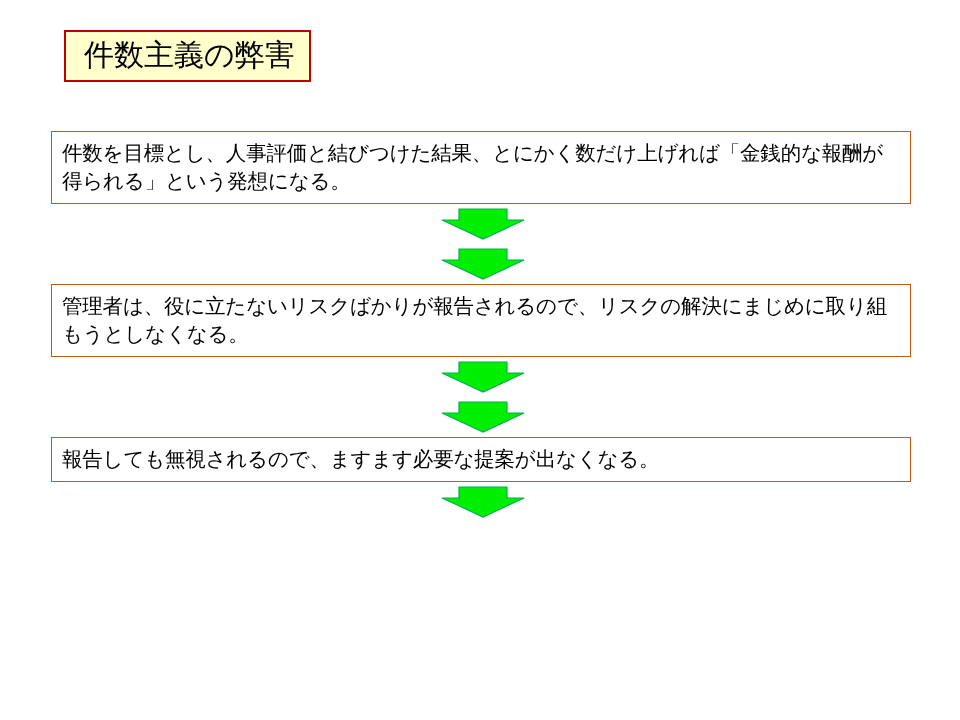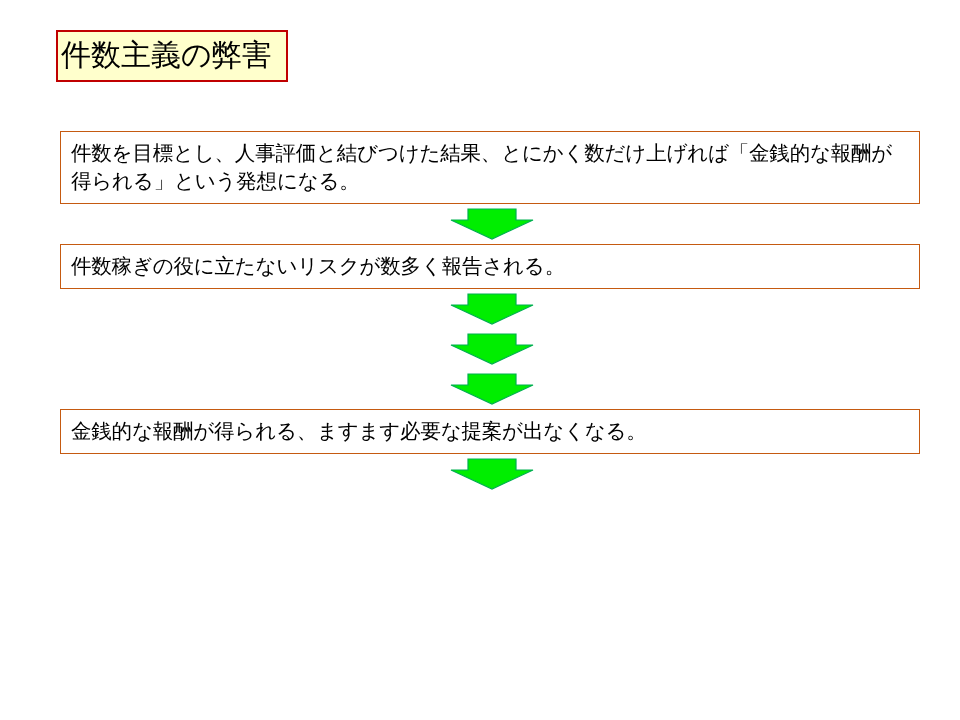--- a/index.html
+++ b/index.html
@@ -15,38 +15,38 @@
   }
   #slide {
     position: relative;
     width: 960px;
     height: 720px;
     background: #ffffff;
   }
   
   .title-box {
     position: absolute;
-    left: 56px;
+    left: 64px;
     top: 30px;
     border: 2px solid #c00000;
     background: #ffffcc;
-    padding: 6px 14px 8px 3px;
+    padding: 6px 14px 8px 18px;
     box-sizing: border-box;
   }
   .title-text {
     font-size: 30px;
     line-height: 34px;
     color: #000000;
     white-space: nowrap;
     font-weight: normal;
   }
   
   .flow {
     position: absolute;
-    left: 60px;
+    left: 51px;
     top: 131px;
     width: 860px;
   }
   .step-box {
     border: 1px solid #c55a11;
     background: #ffffff;
     box-sizing: border-box;
     padding: 7px 10px 8px 10px;
   }
   .step-text {
@@ -85,52 +85,52 @@
     </div>
 
     <div class="arrow-wrap">
       <div class="arrow">
         <svg viewBox="0 0 84 32" width="84" height="32" aria-hidden="true">
           <polygon points="18,1 66,1 66,12 83,12 42,31 1,12 18,12" fill="#00ee00" stroke="#00b050" stroke-width="1.2"></polygon>
         </svg>
       </div>
     </div>
 
+
+    <div class="arrow-wrap">
+      <div class="arrow">
+        <svg viewBox="0 0 84 32" width="84" height="32" aria-hidden="true">
+          <polygon points="18,1 66,1 66,12 83,12 42,31 1,12 18,12" fill="#00ee00" stroke="#00b050" stroke-width="1.2"></polygon>
+        </svg>
+      </div>
+    </div>
+
     <div class="step-box">
-      <div class="step-text">件数稼ぎの役に立たないリスクが数多く報告される。</div>
+      <div class="step-text">管理者は、役に立たないリスクばかりが報告されるので、リスクの解決にまじめに取り組もうとしなくなる。</div>
     </div>
 
     <div class="arrow-wrap">
       <div class="arrow">
         <svg viewBox="0 0 84 32" width="84" height="32" aria-hidden="true">
           <polygon points="18,1 66,1 66,12 83,12 42,31 1,12 18,12" fill="#00ee00" stroke="#00b050" stroke-width="1.2"></polygon>
         </svg>
       </div>
     </div>
 
 
     <div class="arrow-wrap">
       <div class="arrow">
         <svg viewBox="0 0 84 32" width="84" height="32" aria-hidden="true">
           <polygon points="18,1 66,1 66,12 83,12 42,31 1,12 18,12" fill="#00ee00" stroke="#00b050" stroke-width="1.2"></polygon>
         </svg>
       </div>
     </div>
 
-
-    <div class="arrow-wrap">
-      <div class="arrow">
-        <svg viewBox="0 0 84 32" width="84" height="32" aria-hidden="true">
-          <polygon points="18,1 66,1 66,12 83,12 42,31 1,12 18,12" fill="#00ee00" stroke="#00b050" stroke-width="1.2"></polygon>
-        </svg>
-      </div>
-    </div>
-
     <div class="step-box">
-      <div class="step-text">金銭的な報酬が得られる、ますます必要な提案が出なくなる。</div>
+      <div class="step-text">報告しても無視されるので、ますます必要な提案が出なくなる。</div>
     </div>
 
     <div class="arrow-wrap">
       <div class="arrow">
         <svg viewBox="0 0 84 32" width="84" height="32" aria-hidden="true">
           <polygon points="18,1 66,1 66,12 83,12 42,31 1,12 18,12" fill="#00ee00" stroke="#00b050" stroke-width="1.2"></polygon>
         </svg>
       </div>
     </div>
 

